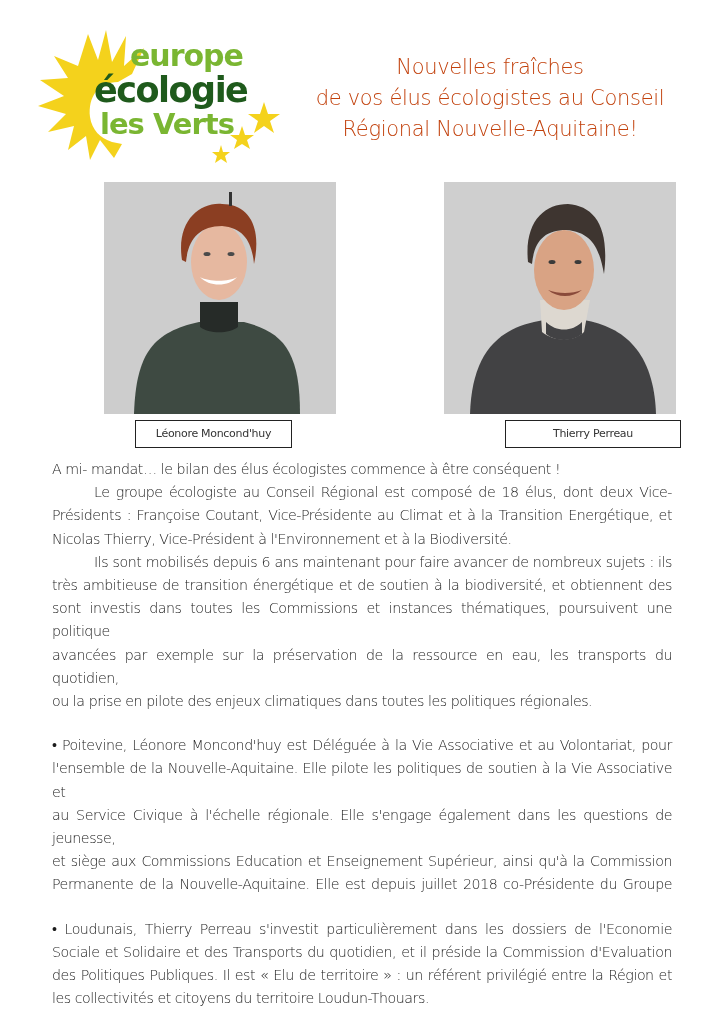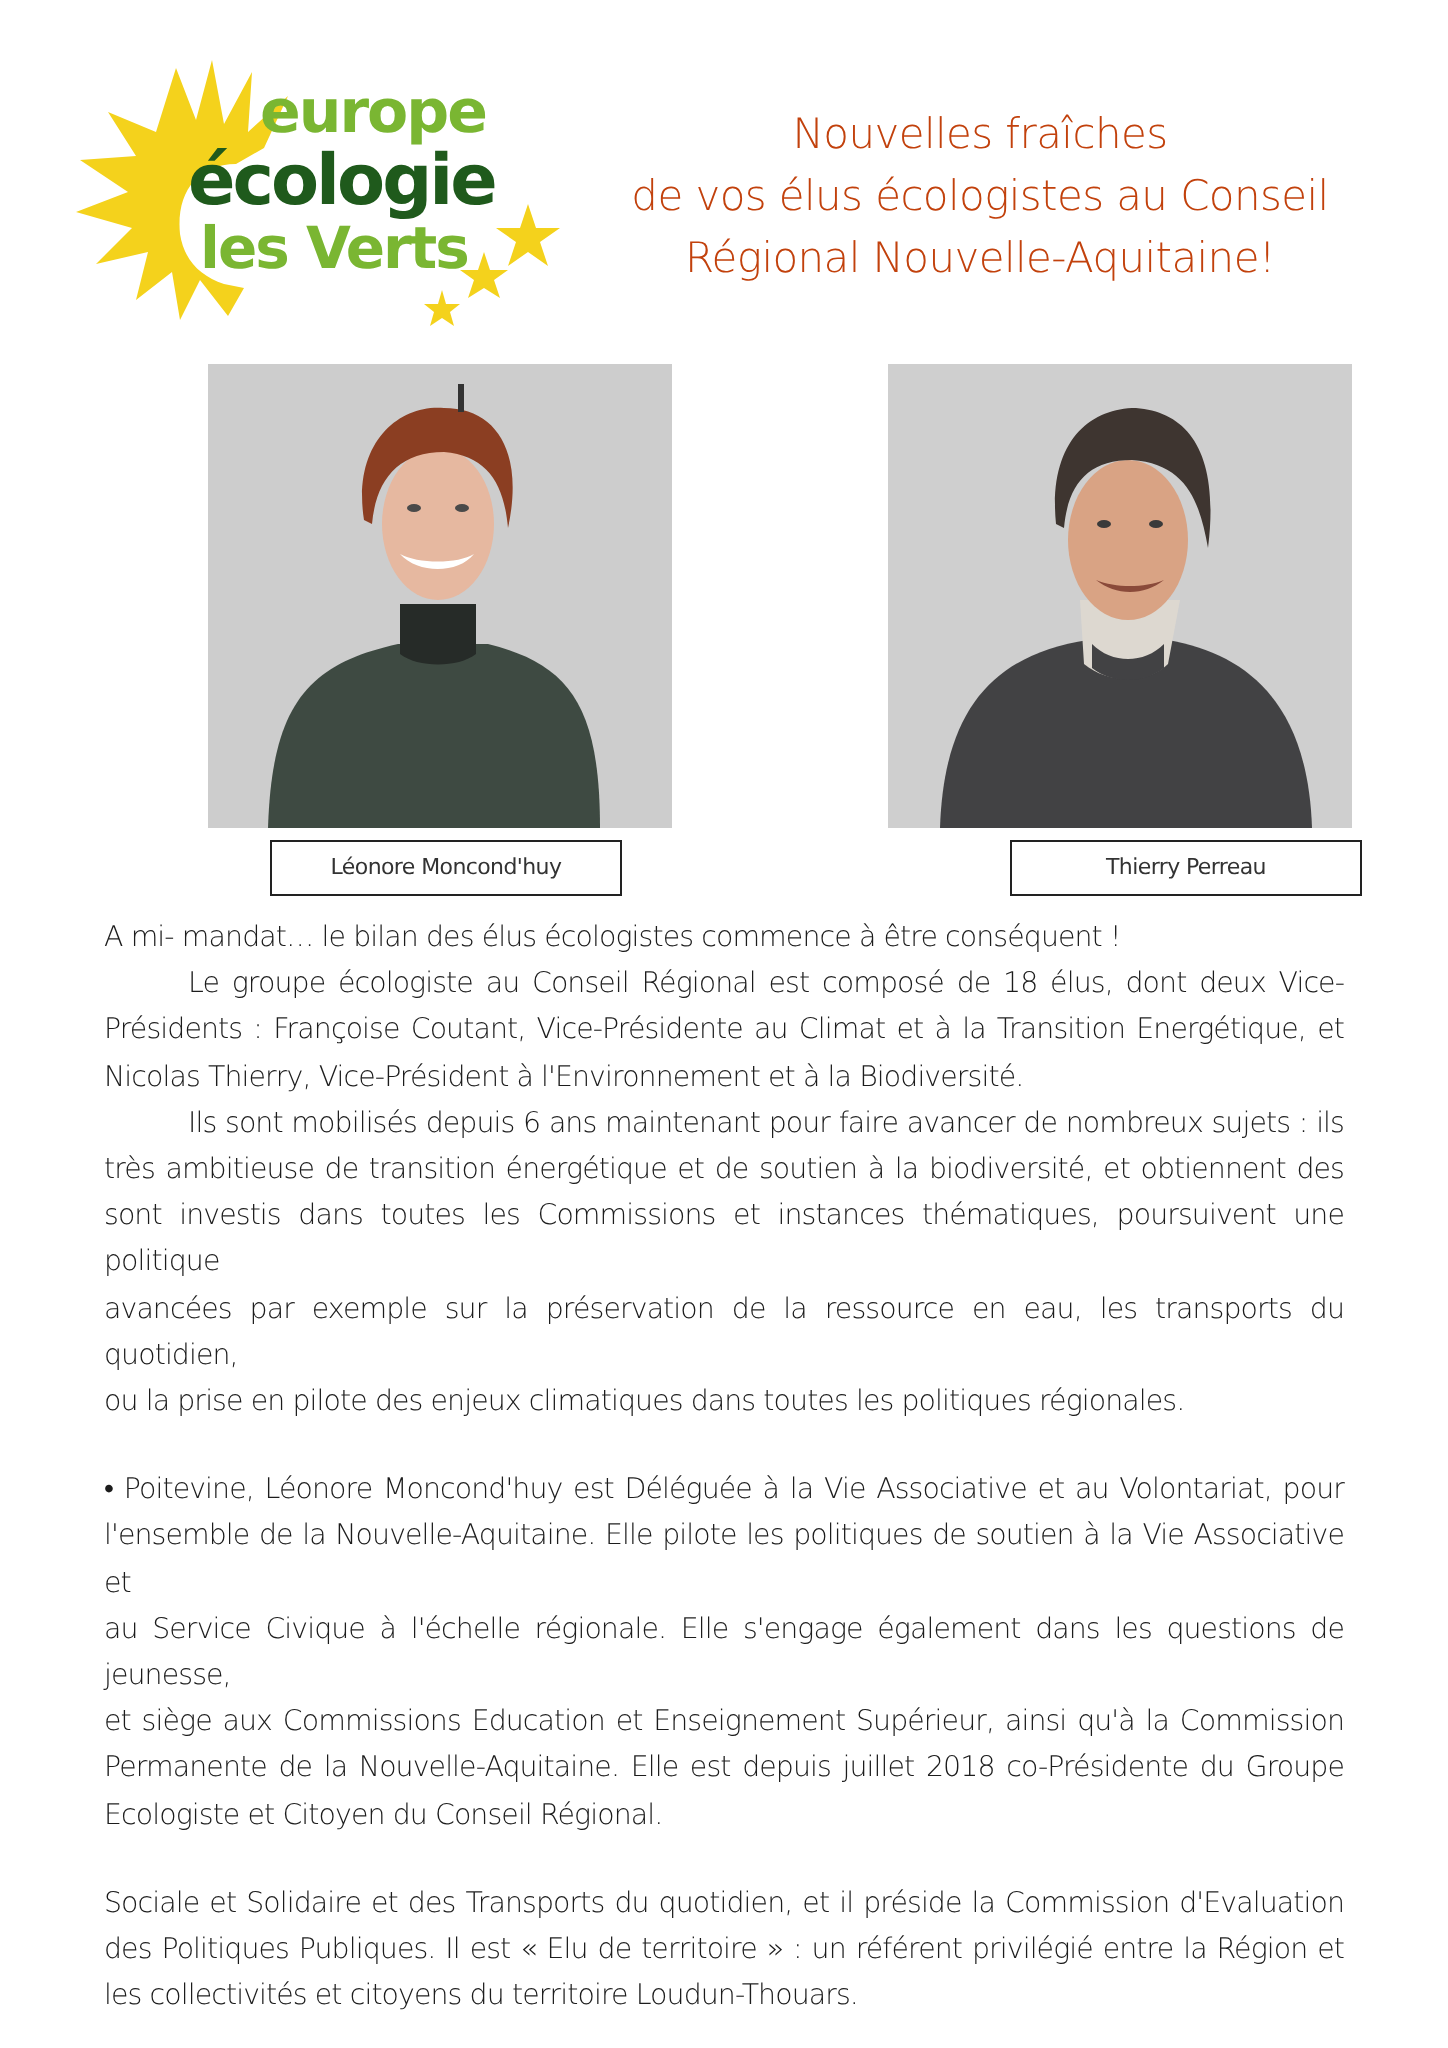--- a/index.html
+++ b/index.html
@@ -12,21 +12,21 @@
            line-height: 31px; color: #c2410c; letter-spacing: -0.3px; }
   .title div { white-space: nowrap; }
   .photo { position: absolute; top: 182px; width: 232px; height: 232px; overflow: hidden;
            background: linear-gradient(180deg, #c9c9c9 0%, #d2d2d2 60%, #cfcfcf 100%); }
   .photo svg { width: 100%; height: 100%; display: block; }
   .photo-1 { left: 104px; }
   .photo-2 { left: 444px; }
   .caption { position: absolute; top: 420px; width: 173px; height: 28px; border: 1.5px solid #222;
              box-sizing: border-box; text-align: center; font-size: 11px; line-height: 26px;
              color: #333; letter-spacing: -0.3px; }
-  .caption-1 { left: 135px; width: 176px; }
+  .caption-1 { left: 135px; width: 157px; }
   .caption-2 { left: 477px; width: 176px; margin-left: 28px; }
   .body-text { position: absolute; left: 52px; top: 458px; width: 620px;
                font-size: 14.2px; line-height: 23.2px; color: #1c1c1c; letter-spacing: -0.45px;
                font-weight: 300; }
   .body-text .line { display: block; white-space: nowrap; }
   .indent { padding-left: 42px; }
   .gap { height: 21px; }
   .jl { text-align: justify; text-align-last: justify; white-space: normal !important; }
 </style>
 </head>
@@ -104,23 +104,23 @@
   </div>
 
   <div class="gap"></div>
 
   <div>
     <span class="line jl">•  Poitevine, Léonore Moncond'huy est Déléguée à la Vie Associative et au Volontariat, pour</span>
     <span class="line jl">l'ensemble de la Nouvelle-Aquitaine. Elle pilote les politiques de soutien à la Vie Associative et</span>
     <span class="line jl">au Service Civique à l'échelle régionale. Elle s'engage également dans les questions de jeunesse,</span>
     <span class="line jl">et siège aux Commissions Education et Enseignement Supérieur, ainsi qu'à la Commission</span>
     <span class="line jl">Permanente de la Nouvelle-Aquitaine. Elle est depuis juillet 2018 co-Présidente du Groupe</span>
-    <span class="line">Ecologiste et Citoyen du Conseil Régional.</span>
   </div>
 
   <div class="gap"></div>
 
   <div>
+    <span class="line jl">•  Loudunais, Thierry Perreau s'investit particulièrement dans les dossiers de l'Economie</span>
     <span class="line jl">Sociale et Solidaire et des Transports du quotidien, et il préside la Commission d'Evaluation</span>
     <span class="line jl">des Politiques Publiques. Il est « Elu de territoire » : un référent privilégié entre la Région et</span>
     <span class="line">les collectivités et citoyens du territoire Loudun-Thouars.</span>
   </div>
 </div>
 
 </body></html>

